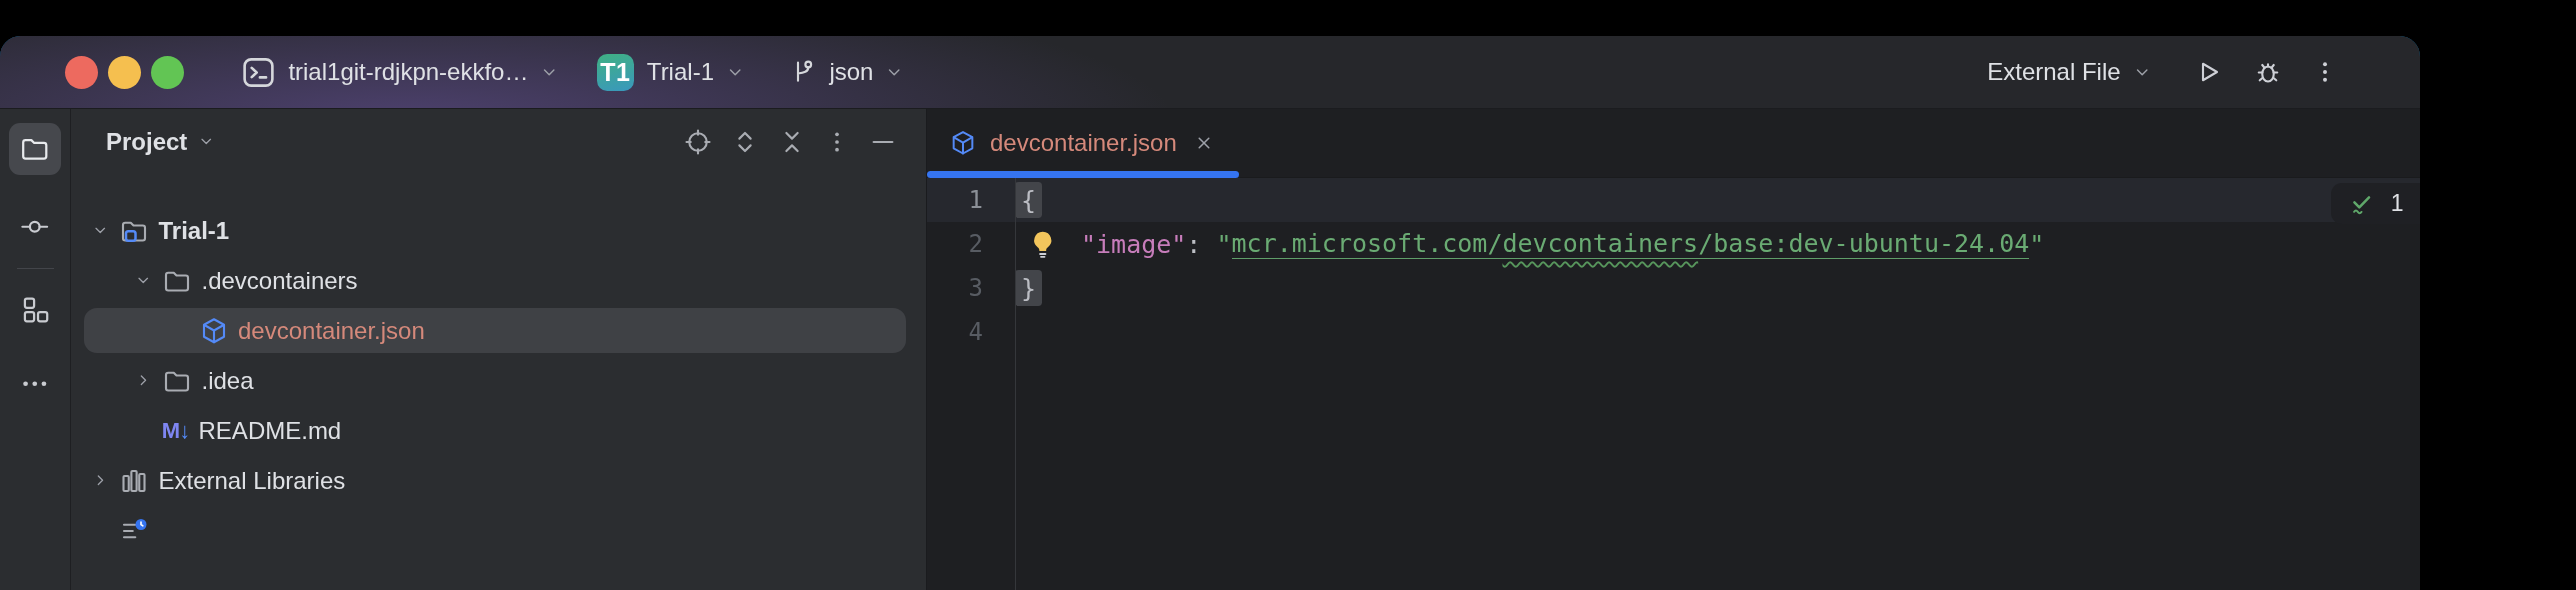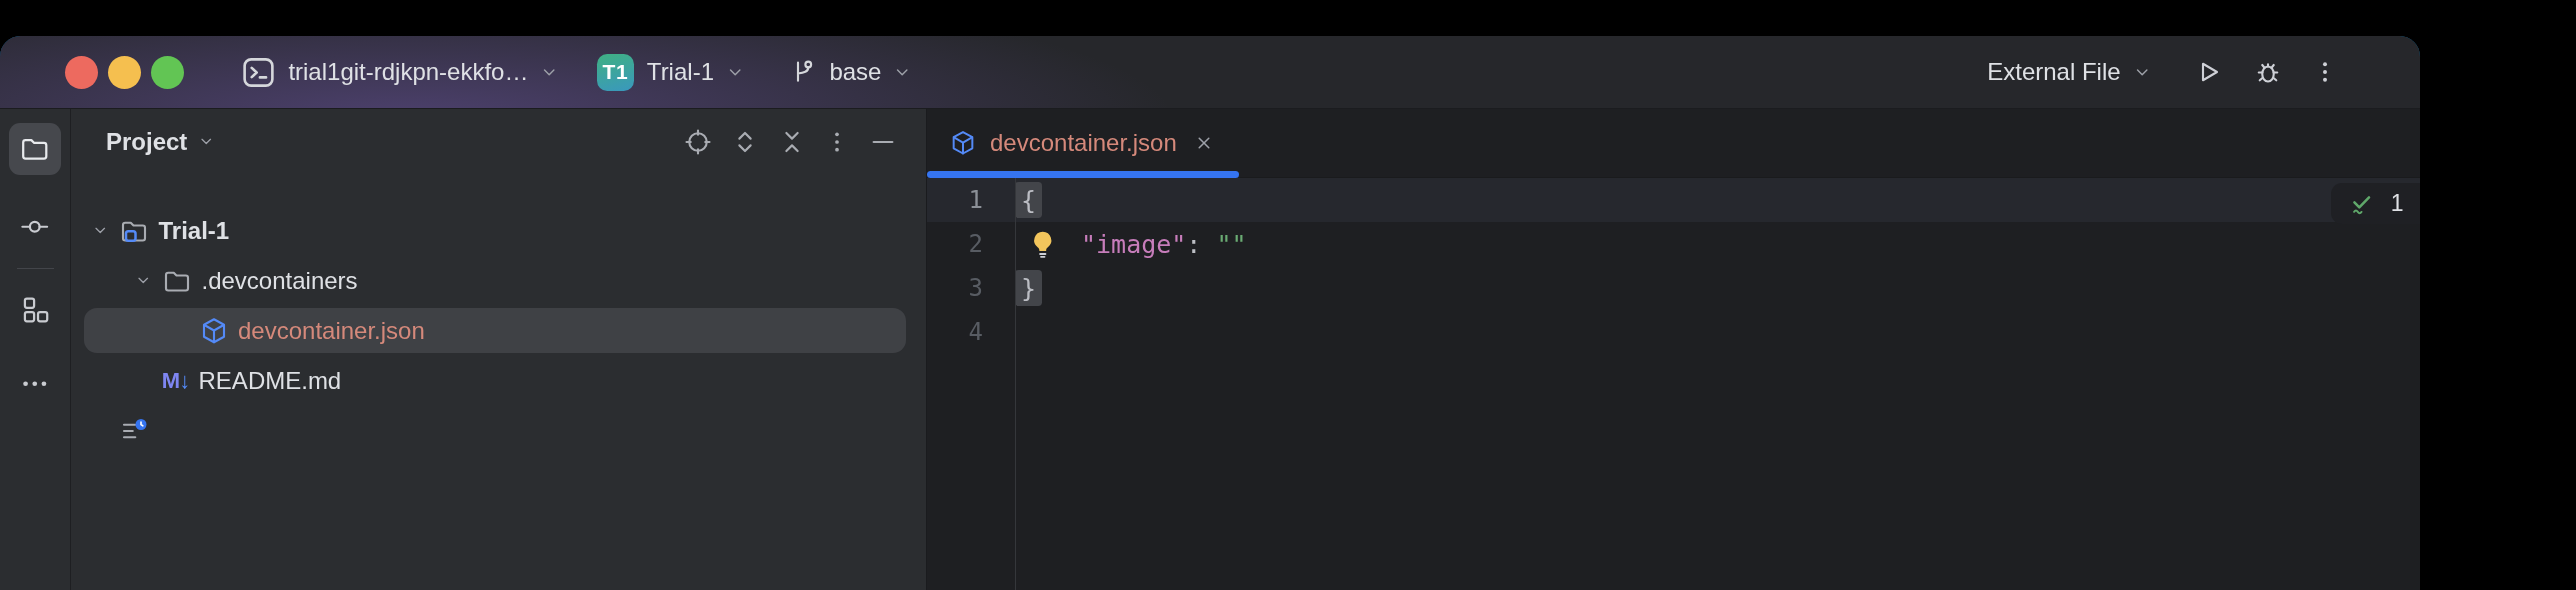--- a/index.html
+++ b/index.html
@@ -22,21 +22,21 @@
   .traffic{display:flex;gap:10.2px;margin-left:65px;}
   .tl{width:33px;height:33px;border-radius:50%;}
   .tl.red{background:#ed6a5f;} .tl.yellow{background:#f5bf4f;} .tl.green{background:#62c554;}
   .tb-group{display:flex;align-items:center;gap:11px;}
   .tb-text{color:#dfe1e5;white-space:nowrap;}
   .chev{color:#9da0a8;}
   .widget-icon{color:#d5d7db;}
   .t1-badge{
     width:37px;height:37px;border-radius:10.2px;margin-left:37px;
     background:linear-gradient(165deg,#3fae88 10%,#3a99bb 95%);
-    color:#fff;font-size:21px;font-weight:700;
+    color:#fff;font-size:25px;font-weight:700;
     display:flex;align-items:center;justify-content:center;letter-spacing:0.5px;
   }
   .tb-right{margin-left:auto;display:flex;align-items:center;padding-right:13px;}
   .dim{color:#6f7378;}
   .tb-btn{background:none;border:none;padding:0;color:#ced0d6;cursor:pointer;display:flex;align-items:center;}
 
   
   #left-stripe{
     position:absolute;left:0;top:73px;width:70px;height:518px;background:#2b2d30;
     border-right:0.9px solid #1e1f22;display:flex;flex-direction:column;align-items:center;
@@ -147,21 +147,21 @@
       </span>
     </div>
 
     <div class="tb-group" style="margin-left:43px;">
       <span class="widget-icon">
         <svg class="ic" width="30" height="30" viewBox="0 0 24 24">
             <circle cx="16.2" cy="6" r="2.3"></circle>
             <path d="M8 4.5V19M16.2 8.3c0 3.6-3.6 4.4-8.2 4.9"></path>
           </svg>
       </span>
-      <span class="tb-text">base</span>
+      <span class="tb-text">json</span>
       <span class="chev">
         <svg class="ic" width="20.4" height="20.4" viewBox="0 0 24 24">
             <path d="M6.5 9.5 12 15l5.5-5.5"></path>
           </svg>
       </span>
     </div>
 
     <div class="tb-right">
       <div class="tb-group">
         <span class="tb-text">External File</span>
@@ -308,29 +308,57 @@
       <div class="trow lvl2 selected">
         <span class="ticon" style="color:#548af7">
           <svg class="ic" width="30" height="30" viewBox="0 0 24 24" stroke-width="1.8">
               <path d="M12 2.6 20 7v9.6l-8 4.4-8-4.4V7Z"></path>
               <path d="M12 11.6 4.3 7.2M12 11.6l7.7-4.4M12 11.6V21"></path>
             </svg>
         </span>
         <span class="fname-unversioned">devcontainer.json</span>
       </div>
 
+      <div class="trow lvl1">
+        <span class="tchev">
+          <svg class="ic" width="18.5" height="18.5" viewBox="0 0 24 24">
+              <path d="M9.5 6.5 15 12l-5.5 5.5"></path>
+            </svg>
+        </span>
+        <span class="ticon">
+          <svg class="ic" width="30" height="30" viewBox="0 0 24 24">
+              <path d="M3.2 7.2c0-1 .8-1.8 1.8-1.8h4.4l2.2 2.2h7.4c1 0 1.8.8 1.8 1.8v8.4c0 1-.8 1.8-1.8 1.8H5c-1 0-1.8-.8-1.8-1.8Z"></path>
+            </svg>
+        </span>
+        <span>.idea</span>
+      </div>
 
       <div class="trow lvl1" style="padding-left:87px;">
         <span class="ticon md-icon">
           <span class="md-m">M</span>
             <span class="md-a">↓</span>
         </span>
         <span>README.md</span>
       </div>
 
+      <div class="trow lvl0">
+        <span class="tchev">
+          <svg class="ic" width="18.5" height="18.5" viewBox="0 0 24 24">
+              <path d="M9.5 6.5 15 12l-5.5 5.5"></path>
+            </svg>
+        </span>
+        <span class="ticon">
+          <svg class="ic" width="30" height="30" viewBox="0 0 24 24" stroke-width="1.6">
+              <rect x="3.6" y="8" width="4.2" height="12" rx="0.8"></rect>
+              <rect x="9.9" y="4" width="4.2" height="16" rx="0.8"></rect>
+              <rect x="16.2" y="6.4" width="4.2" height="13.6" rx="0.8"></rect>
+            </svg>
+        </span>
+        <span>External Libraries</span>
+      </div>
 
       <div class="trow lvl0" style="padding-left:44px;">
         <span class="ticon">
           <svg width="30" height="30" viewBox="0 0 24 24">
               <path class="ic" d="M4 7h9M4 12h7M4 17h9"></path>
               <circle cx="17.6" cy="6.8" r="4.4" fill="#3574f0"></circle>
               <path d="M17.6 4.8v2l1.5 1.1" stroke="#fff" stroke-width="1.3" fill="none" stroke-linecap="round"></path>
             </svg>
         </span>
       </div>
@@ -373,21 +401,21 @@
       </div>
 
       <div class="eline">
         <div class="lnum">2</div>
         <div class="lcode l2code">
           <span class="bulb">
             <svg width="31.5" height="31.5" viewBox="0 0 24 24">
                 <path d="M12 2.6a6.6 6.6 0 0 0-3.7 12c.7.5 1.1 1.3 1.1 2.1v.7h5.2v-.7c0-.8.4-1.6 1.1-2.1a6.6 6.6 0 0 0-3.7-12Z" fill="#f2c55c"></path>
                 <path d="M10 19.6h4M10.7 21.8h2.6" stroke="#ced0d6" stroke-width="1.5" stroke-linecap="round" fill="none"></path>
               </svg>
-          </span><span class="tok-key">"image"</span><span class="tok-punct">: </span><span class="tok-str">"</span><span class="tok-str">"</span>
+          </span><span class="tok-key">"image"</span><span class="tok-punct">: </span><span class="tok-str">"</span><span class="tok-str link"><span>mcr.microsoft.com/</span><span class="typo">devcontainers</span><span>/base:dev-ubuntu-24.04</span></span><span class="tok-str">"</span>
         </div>
       </div>
 
       <div class="eline">
         <div class="lnum">3</div>
         <div class="lcode"><span class="brace">}</span></div>
       </div>
 
       <div class="eline">
         <div class="lnum">4</div>

